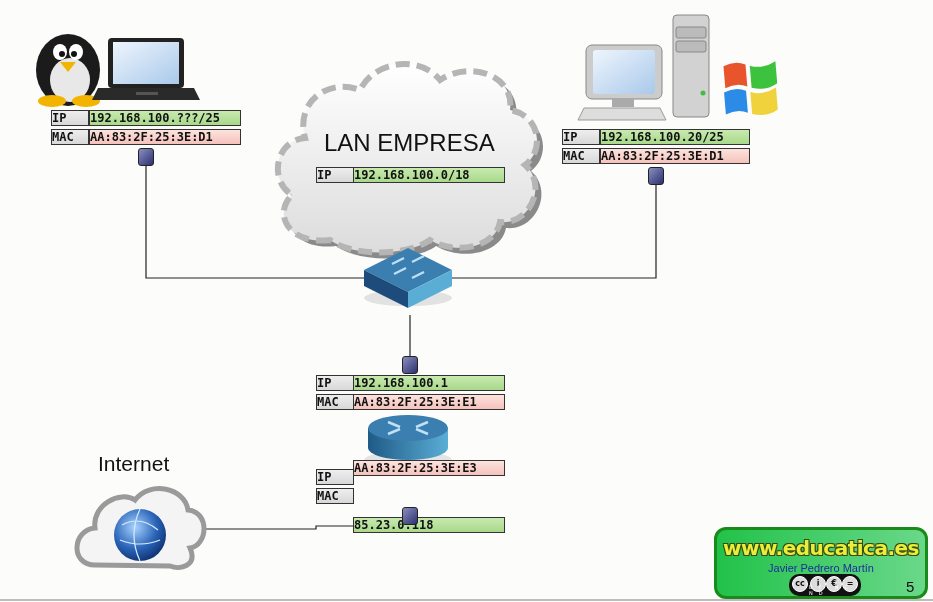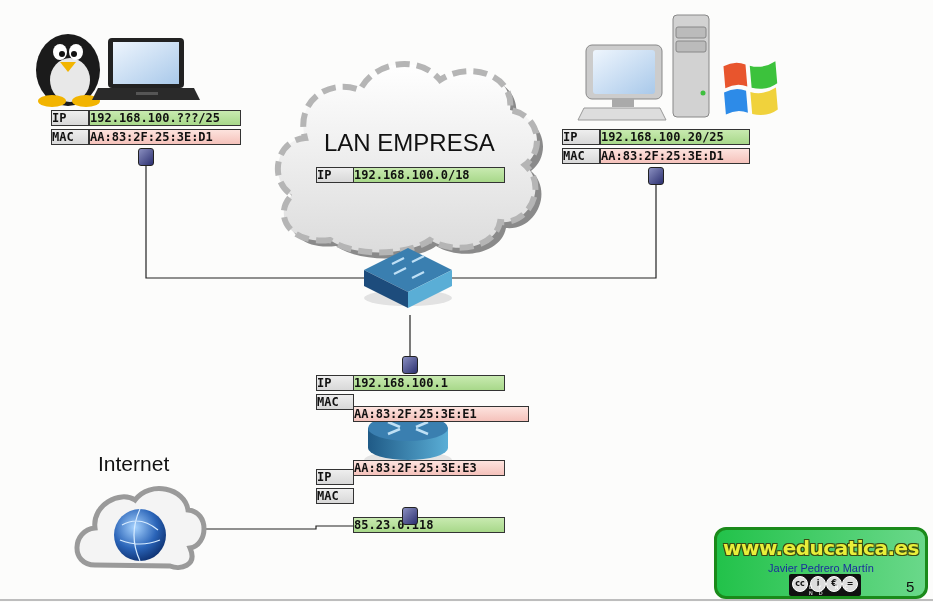--- a/index.html
+++ b/index.html
@@ -39,21 +39,21 @@
       font-family: "DejaVu Sans", sans-serif; font-weight: bold; font-size: 20px;
       color: #e8ef3a; letter-spacing: -0.5px;
       text-shadow: 1px 1px 0 #3b4a10, -1px -1px 0 #3b4a10, 1px -1px 0 #3b4a10, -1px 1px 0 #3b4a10;
     }
     .brand .author {
       position: absolute; left: 0; right: 0; top: 32px; text-align: center;
       font-family: "Liberation Sans", sans-serif; font-size: 11px; color: #1b2f9c;
     }
     .brand .cc {
       position: absolute; left: 72px; top: 44px; width: 72px; height: 22px;
-      background: #111; border-radius: 2px;
+      background: #111; border-radius: 10px;
     }
     .brand .cc .c {
       position: absolute; top: 2px; width: 14px; height: 14px; border-radius: 50%;
       background: #ddd; border: 1px solid #fff; color: #111;
       font-size: 8px; line-height: 14px; text-align: center; font-weight: bold;
     }
     .brand .cc .small {
       position: absolute; bottom: 0; left: 20px; font-size: 5px; color: #fff; letter-spacing: 6px;
     }
     .page-num {
@@ -185,21 +185,21 @@
   <div class="tag lbl" style="left:562px;top:148px;width:38px;">MAC</div>
   <div class="tag mac" style="left:600px;top:148px;width:150px;">AA:83:2F:25:3E:D1</div>
   <div class="port" style="left:648px;top:167px;"></div>
 </div>
 
 <div>
   <div class="port" style="left:402px;top:356px;"></div>
   <div class="tag lbl" style="left:316px;top:375px;width:38px;">IP</div>
   <div class="tag ip" style="left:353px;top:375px;width:152px;">192.168.100.1</div>
   <div class="tag lbl" style="left:316px;top:394px;width:38px;">MAC</div>
-  <div class="tag mac" style="left:353px;top:394px;width:176px;margin-top:12px;">AA:83:2F:25:3E:E1</div>
+  <div class="tag mac" style="left:353px;top:394px;width:152px;">AA:83:2F:25:3E:E1</div>
 </div>
 
 <div>
   <div class="tag lbl" style="left:316px;top:469px;width:38px;">IP</div>
   <div class="tag ip" style="left:353px;top:469px;width:152px;margin-top:48px;">85.23.0.118</div>
   <div class="tag lbl" style="left:316px;top:488px;width:38px;">MAC</div>
   <div class="tag mac" style="left:353px;top:460px;width:152px;">AA:83:2F:25:3E:E3</div>
   <div class="port" style="left:402px;top:507px;"></div>
 </div>
 

